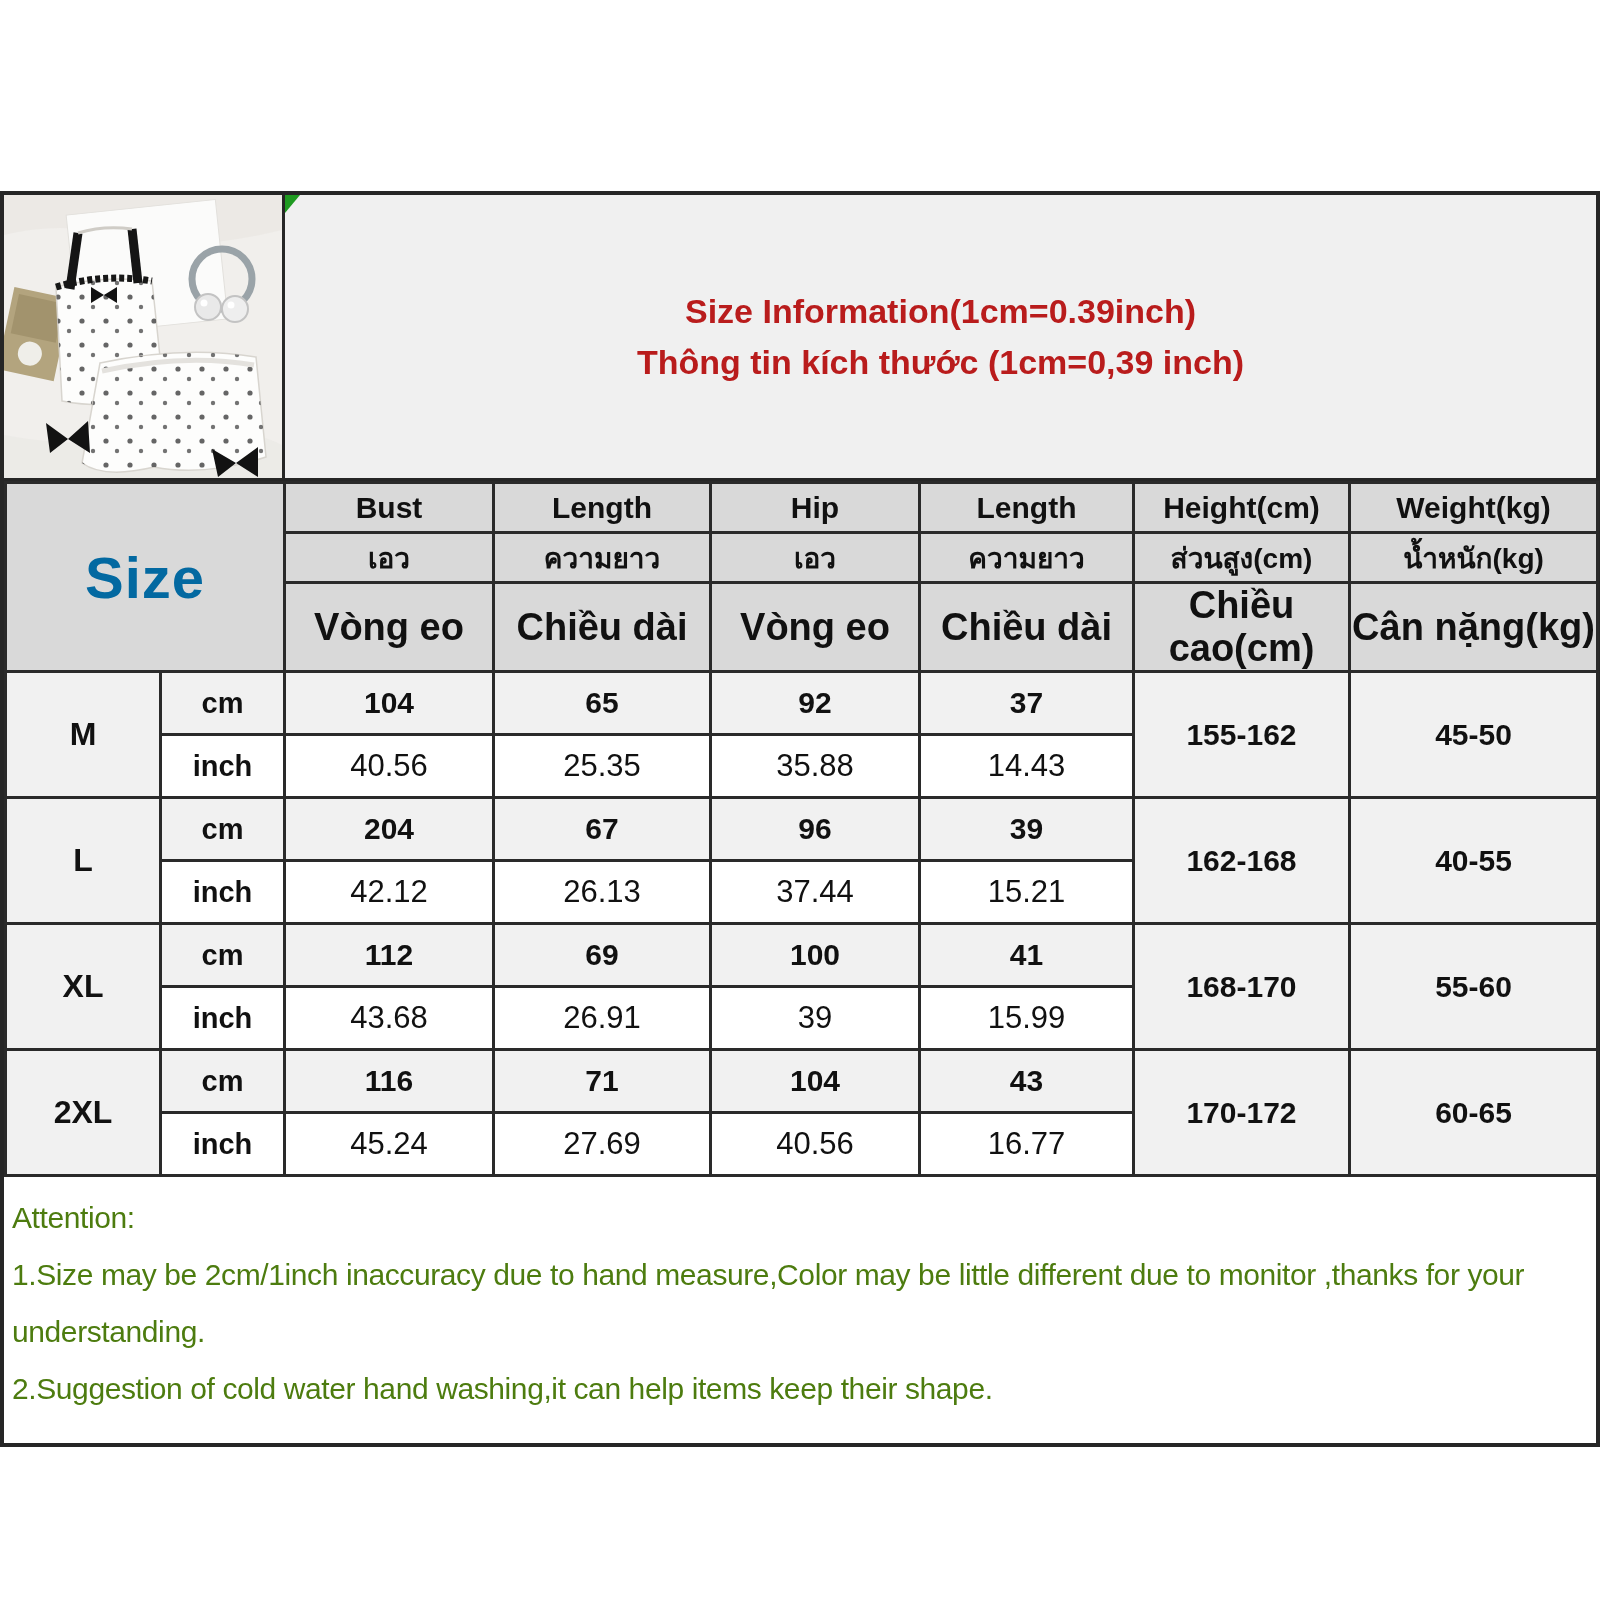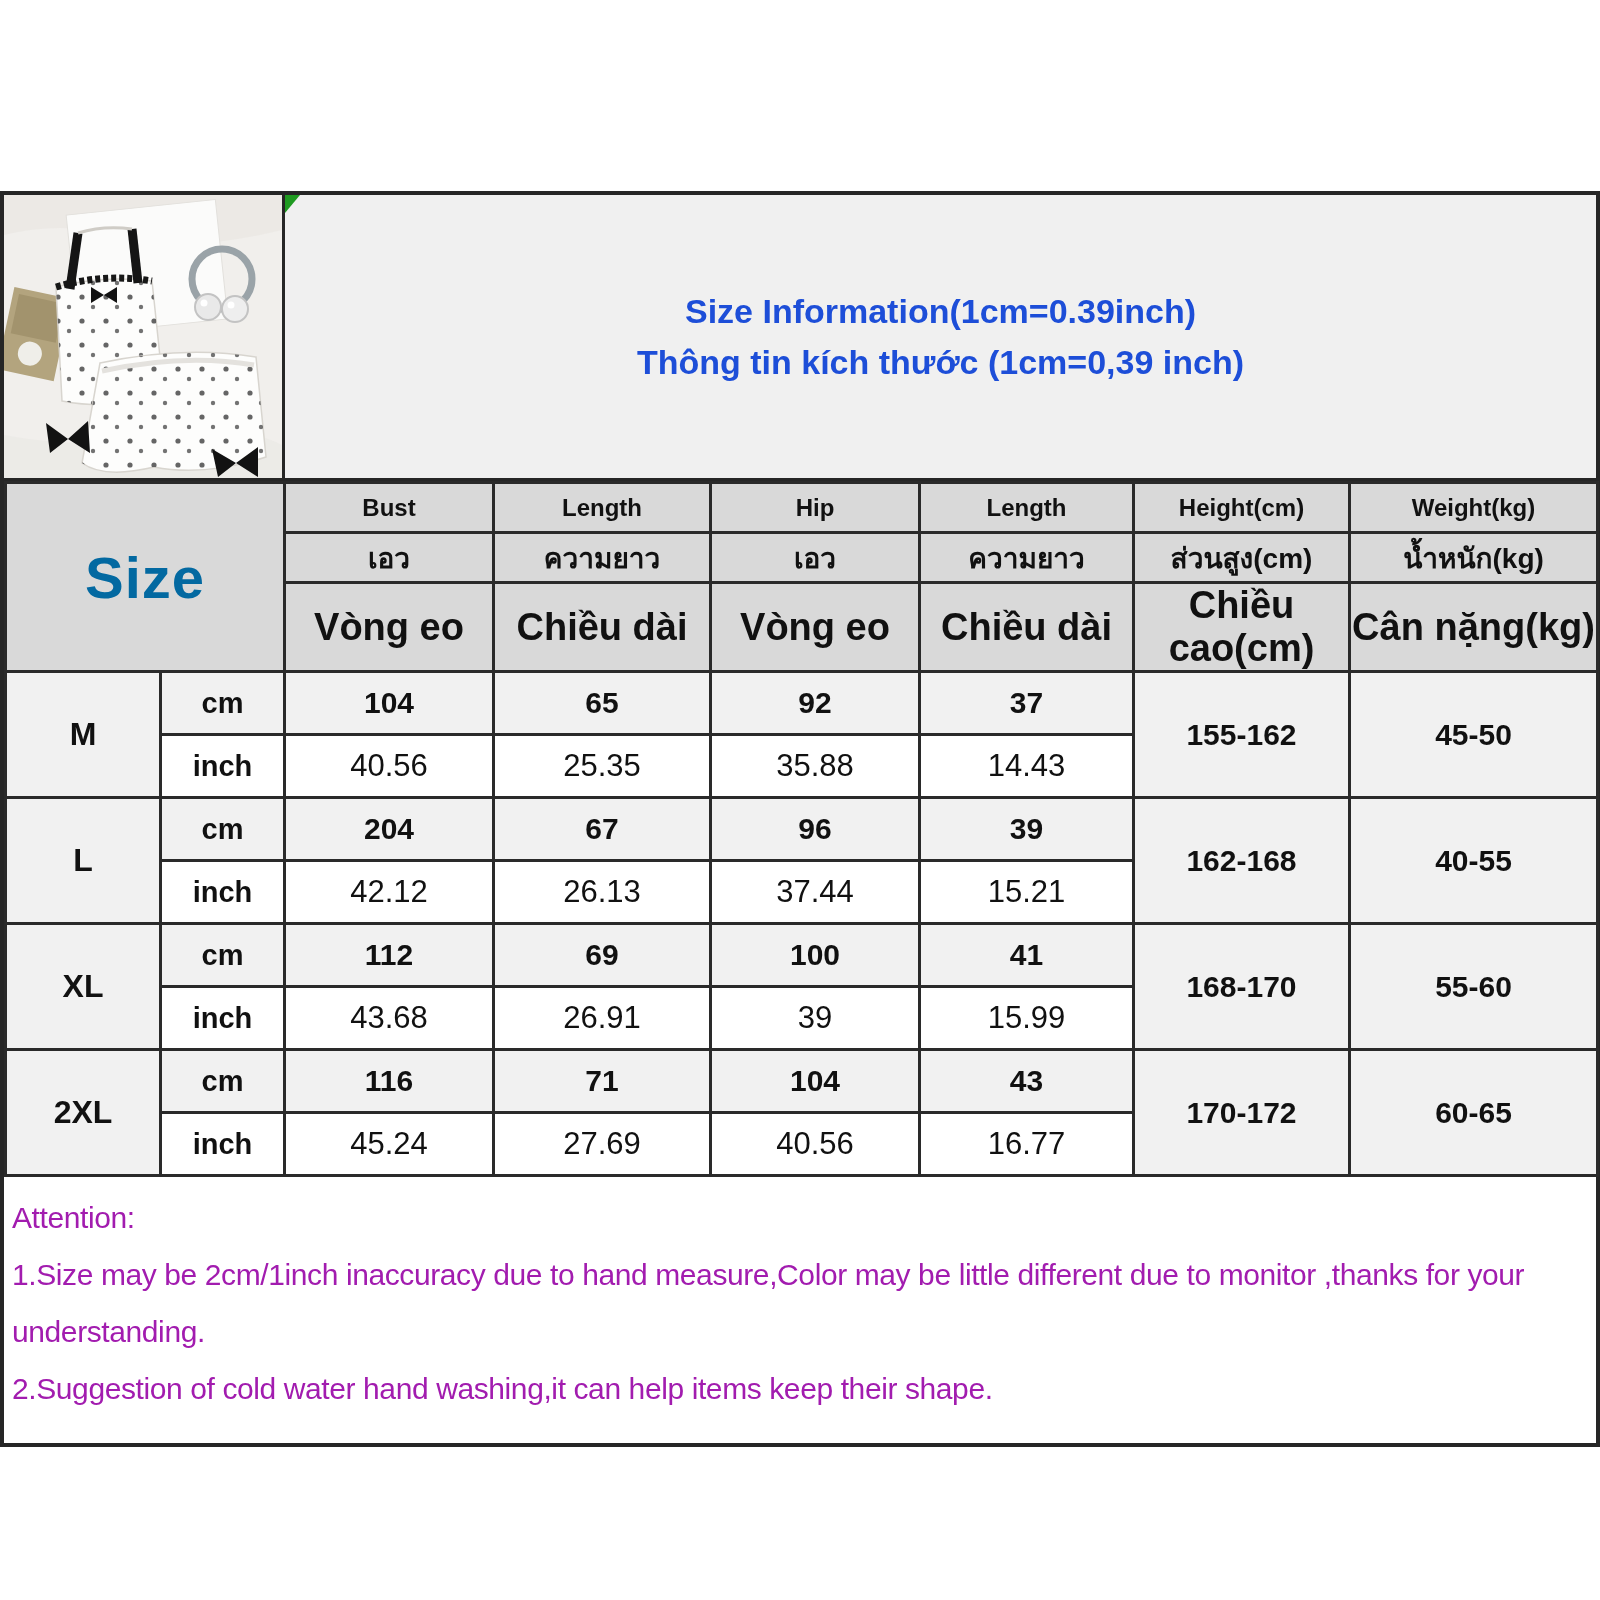--- a/index.html
+++ b/index.html
@@ -28,49 +28,49 @@
   .title-cell {
     flex:1; background:#f0f0f0; position:relative;
     display:flex; flex-direction:column; align-items:center; justify-content:center;
     text-align:center;
   }
   .corner-flag {
     position:absolute; top:0; left:0; width:0; height:0;
     border-top:18px solid #1f9a21;
     border-right:15px solid transparent;
   }
-  .title-line { font-weight:700; font-size:34px; line-height:51px; color:#1d4ed8; }
+  .title-line { font-weight:700; font-size:34px; line-height:51px; color:#b91c1c; }
   
   table.size-table {
     width:100%; border-collapse:collapse; table-layout:fixed;
   }
   table.size-table td, table.size-table th {
     border:3px solid #2a2a2a;
     text-align:center; vertical-align:middle;
     padding:0; overflow:hidden;
   }
   th.hdr { background:#d9d9d9; font-weight:700; height:47px; }
-  th.hdr-en { font-size:24px;margin-left:33px; }
+  th.hdr-en { font-size:30px;margin-left:33px; }
   th.hdr-th { font-size:28px; }
   th.hdr-vi { font-size:38px;margin-top:30px; }
   th.size-corner {
     background:#d9d9d9; font-weight:700; font-size:58px; letter-spacing:1px; color:#0369a1;
   }
   td.size-label { background:#d9d9d9; font-weight:700; font-size:32px; }
   td.unit { font-weight:700; font-size:29px; }
   tr.row-cm td { background:#f1f1f1; height:60px; }
   tr.row-inch td { background:#ffffff; height:60px; }
   td.val-cm { font-weight:700; font-size:30px; }
   td.val-inch { font-weight:400; font-size:31px; }
   td.range { background:#efefef; font-weight:700; font-size:30px; }
   
   .attention {
     background:#ffffff; min-height:266px; box-sizing:border-box;
     padding:12px 10px 10px 8px;
-    font-size:30px; line-height:57px; letter-spacing:-0.4px; color:#a21caf;
+    font-size:30px; line-height:57px; letter-spacing:-0.4px; color:#4d7c0f;
   }
 </style>
 </head>
 <body>
 
 <div class="canvas">
   <div class="frame">
 
     <div class="top-band">
       <div class="photo-cell" title="White camisole pajama set with black polka-dot floral print, black lace straps and bows, pearl headband, on white bedding">

